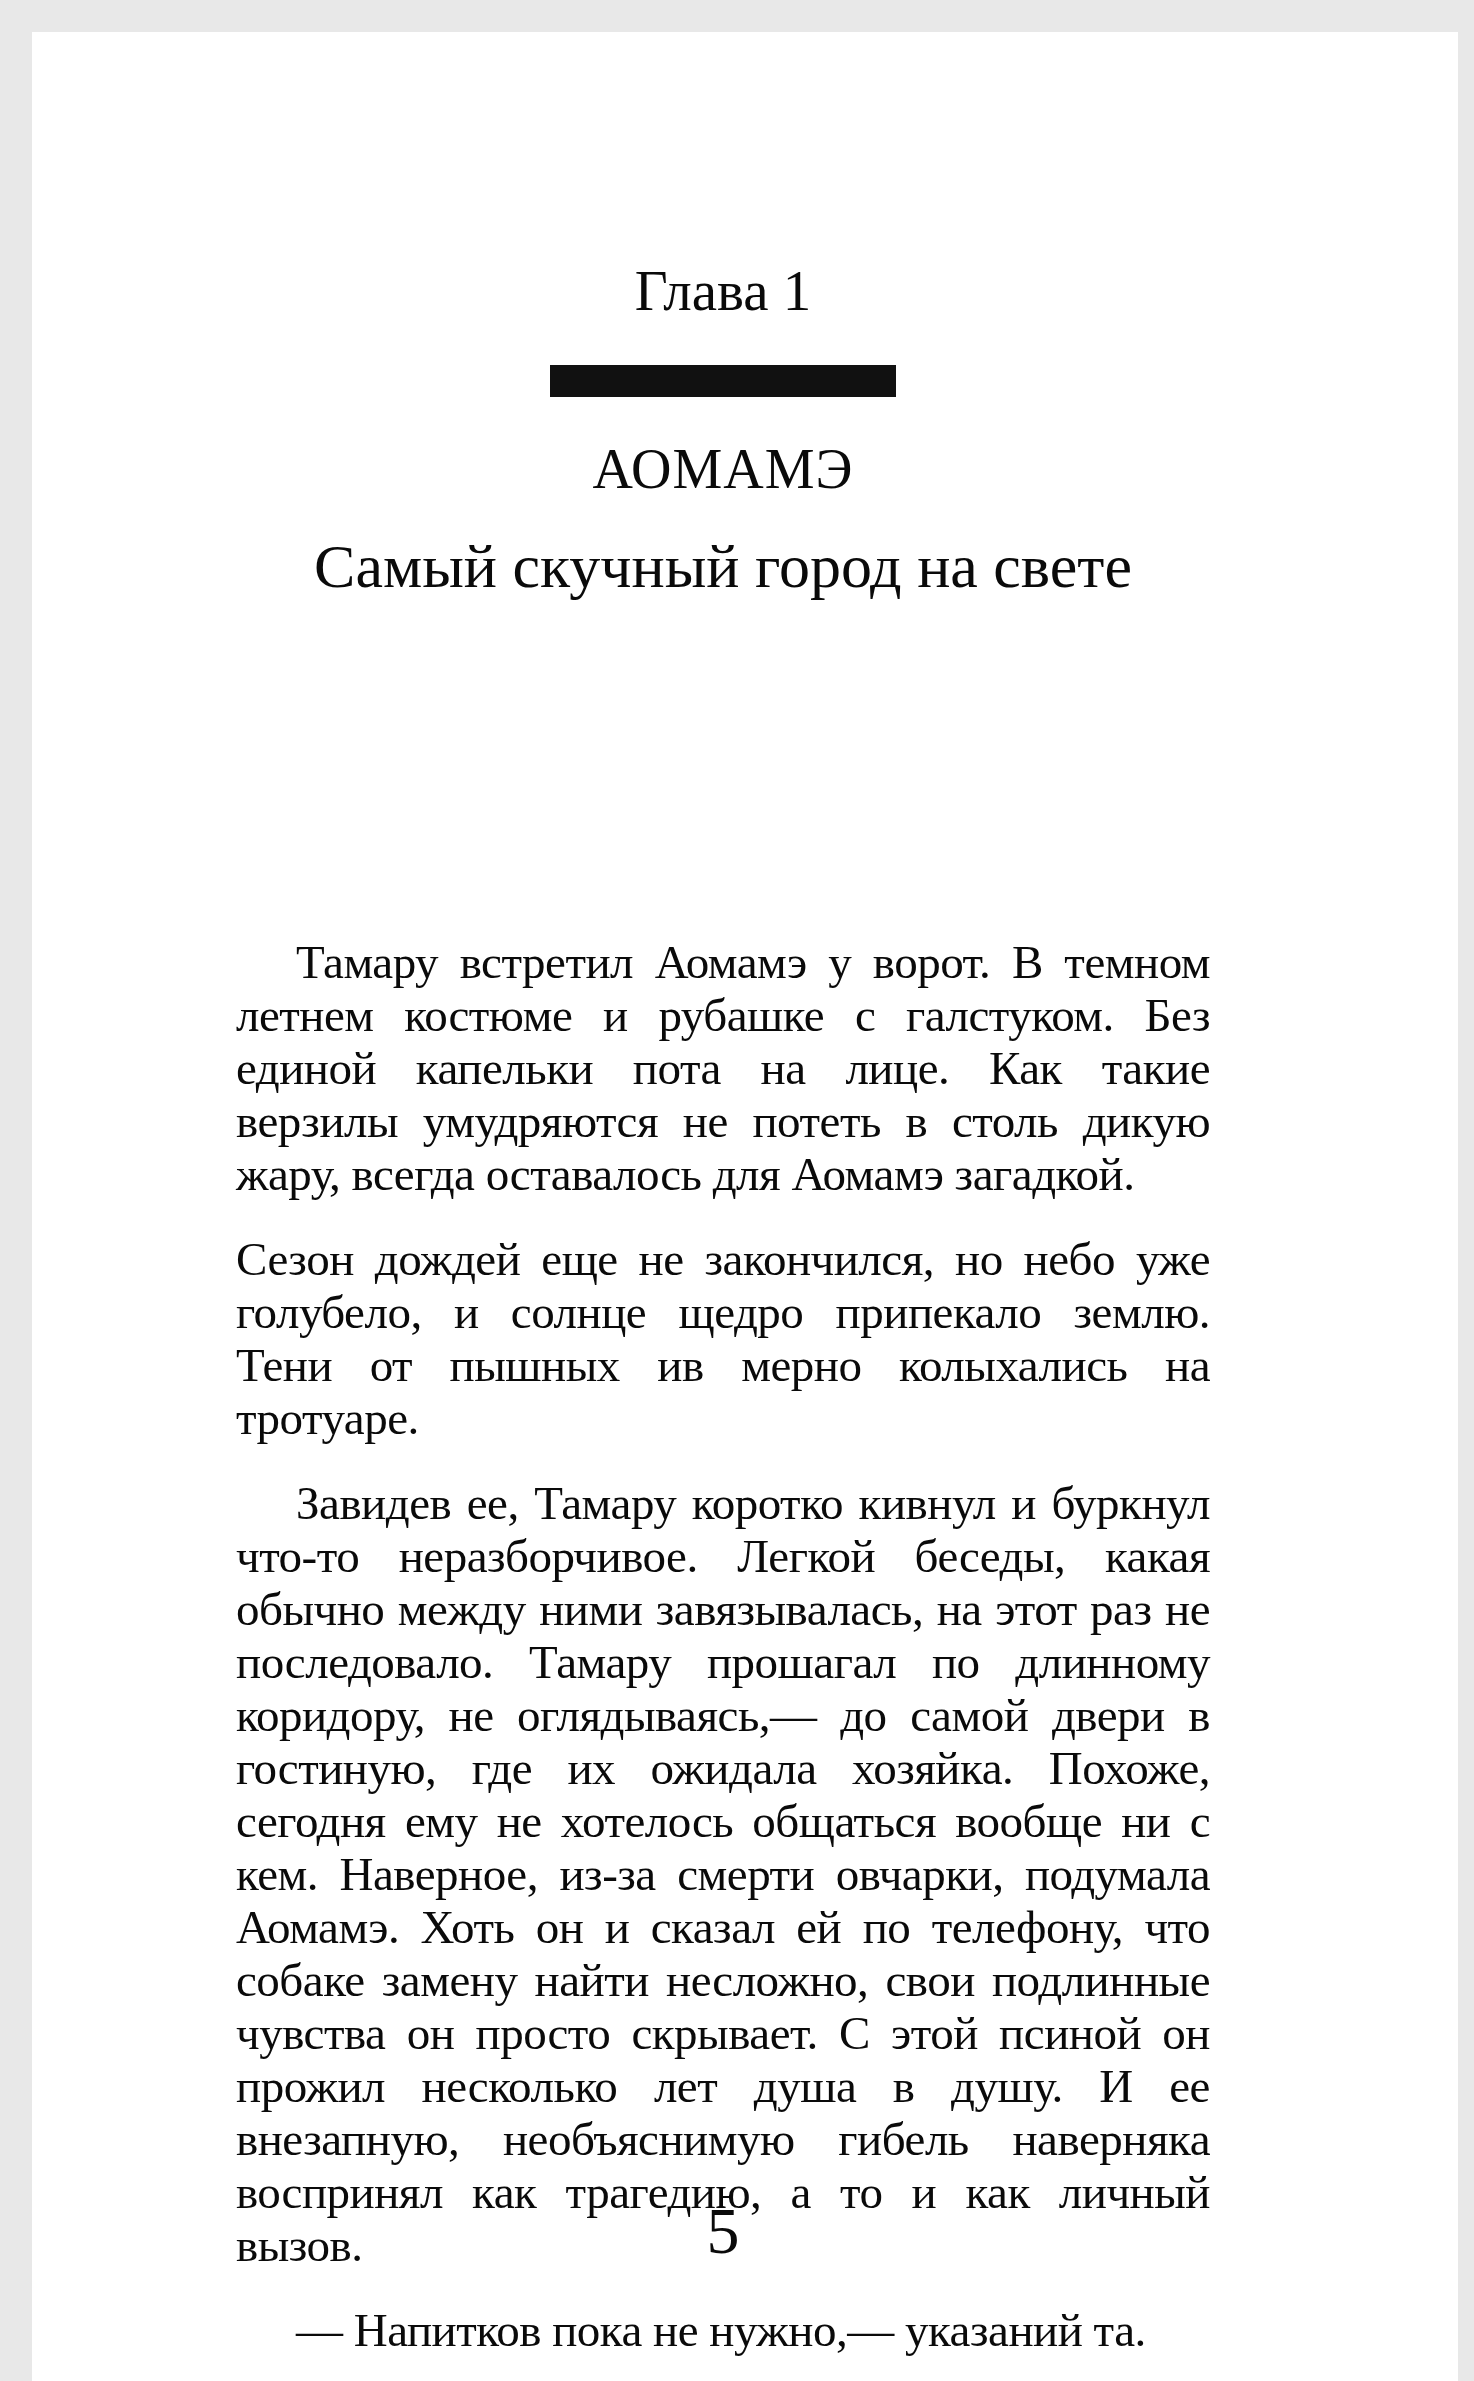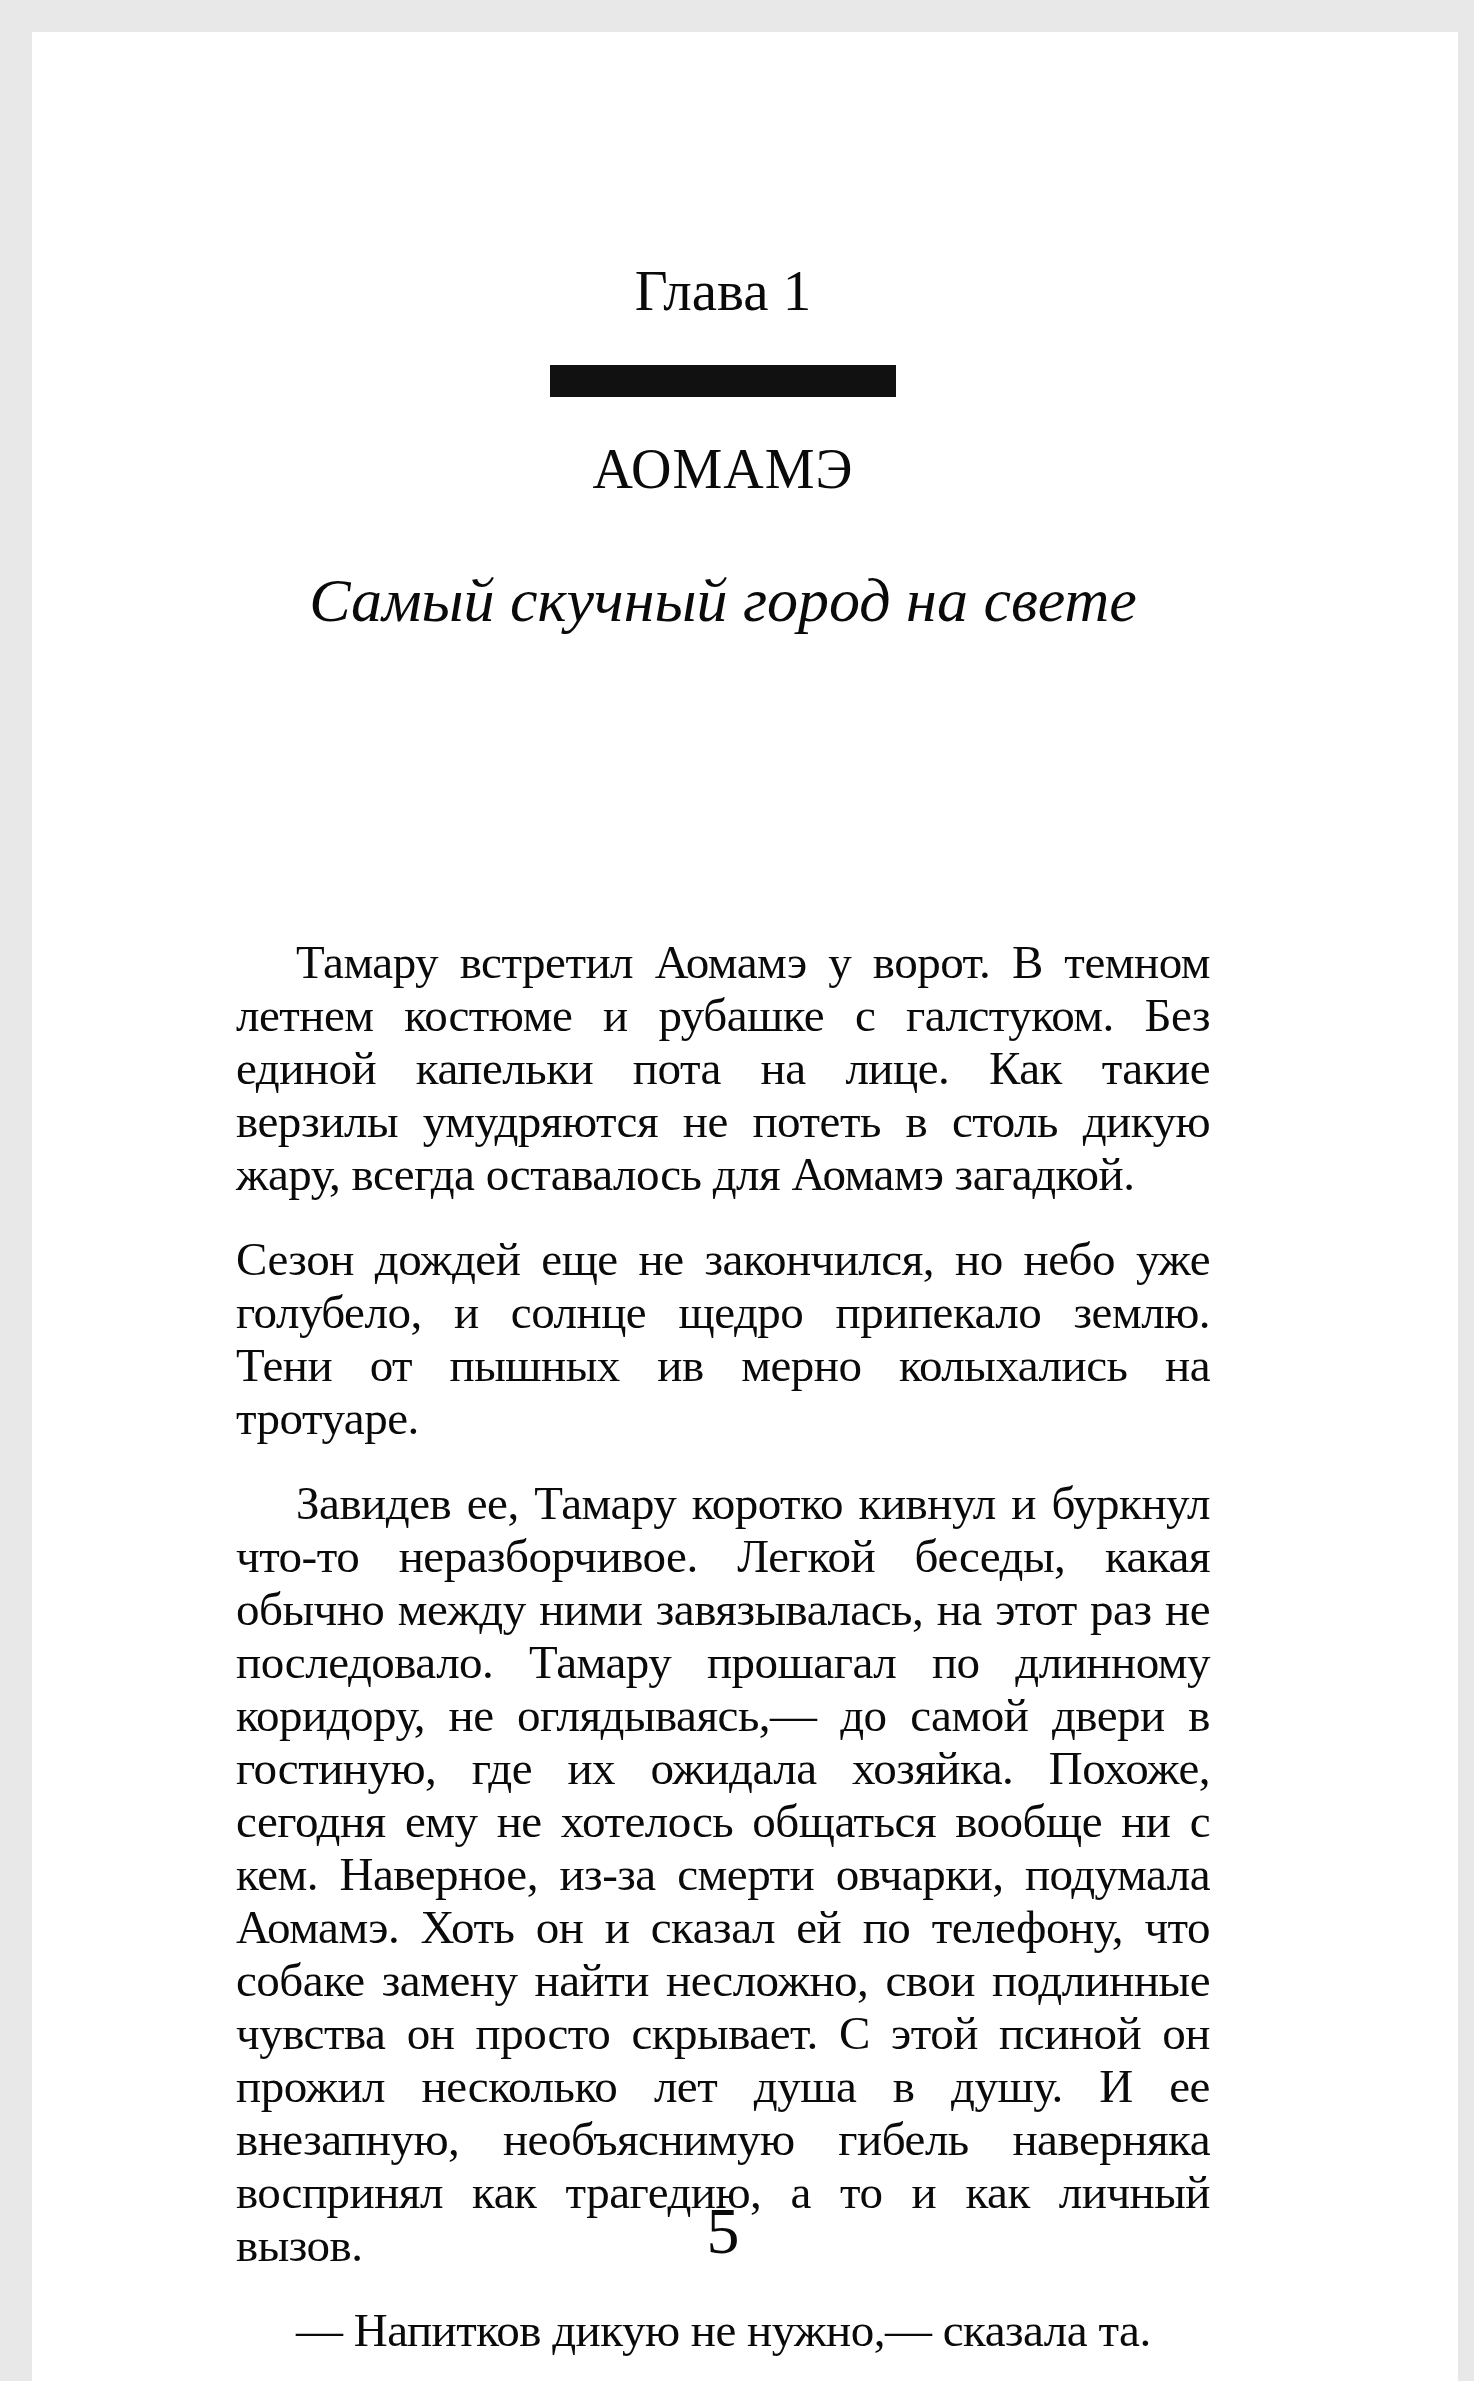--- a/index.html
+++ b/index.html
@@ -47,25 +47,23 @@
 
   .section-title {
     margin-top: 26px;
     font-size: 56px;
     line-height: 1.1;
     font-weight: 400;
     letter-spacing: 1px;
   }
 
   .section-subtitle {
-    margin-top: 34px;
     font-size: 62px;
     line-height: 1.1;
     font-weight: 400;
-    font-style: italic;
   }
 
   .body-text {
     top: 872px;
     font-size: 47px;
     line-height: 53px;
     text-align: justify;
     letter-spacing: -0.5px;
   }
 
@@ -98,20 +96,20 @@
   </header>
 
   <main class="column body-text">
     <p class="para">Тамару встретил Аомамэ у ворот. В темном летнем костюме и рубашке с галстуком. Без единой капельки пота на лице. Как такие верзилы умудряются не потеть в столь дикую жару, всегда оставалось для Аомамэ загадкой.</p>
 
     <p class="para no-indent">Сезон дождей еще не закончился, но небо уже голубело, и солнце щедро припекало землю. Тени от пышных ив мерно колыхались на тротуаре.</p>
 
     <p class="para">Завидев ее, Тамару коротко кивнул и буркнул что-то неразборчивое. Легкой беседы, какая обычно между ними завязывалась, на этот раз не последовало. Тамару прошагал по длинному коридору, не оглядываясь,— до самой двери в гостиную, где их ожидала хозяйка. Похоже, сегодня ему не хотелось общаться вообще ни с кем. Наверное, из-за смерти овчарки, подумала Аомамэ. Хоть он и сказал ей по телефону, что собаке замену найти несложно, свои подлинные чувства он просто скрывает. С этой псиной он прожил несколько лет душа в душу. И ее внезапную, необъяснимую гибель наверняка воспринял как трагедию, а то и как личный вызов.</p>
 
 
-    <p class="para dialogue-line">—  Напитков дикую не нужно,— сказала та.</p>
+    <p class="para dialogue-line">—  Напитков пока не нужно,— указаний та.</p>
   </main>
 
   <footer class="column page-footer">
     <div class="page-number">5</div>
   </footer>
 
 </div>
 
 </body></html>

